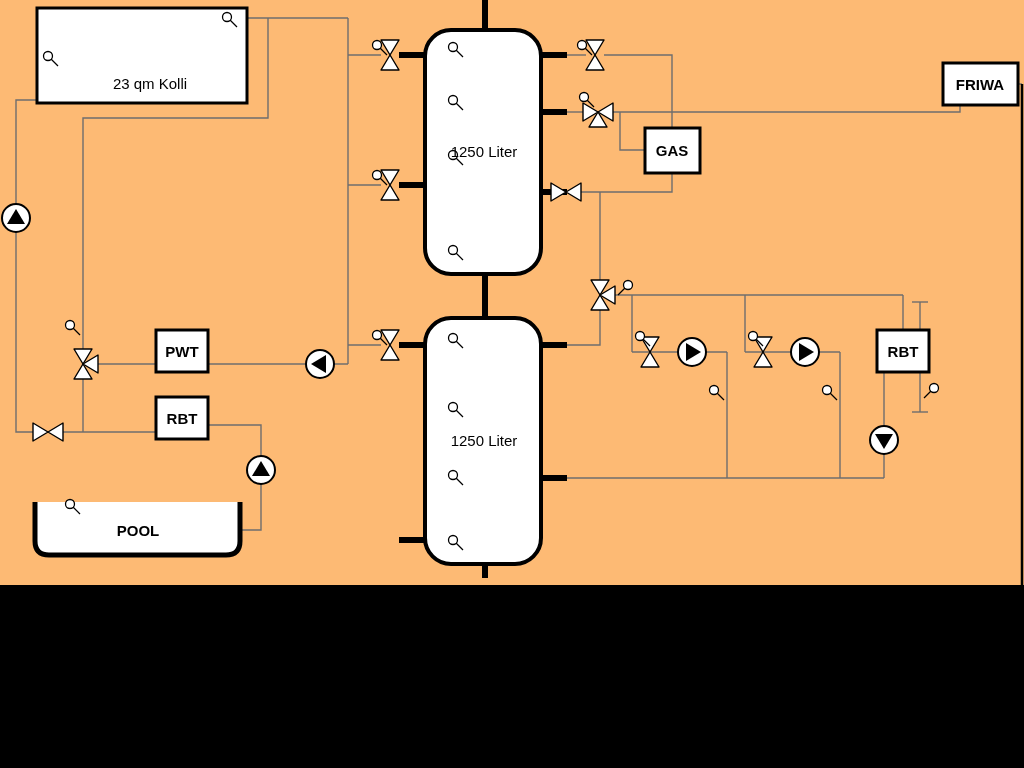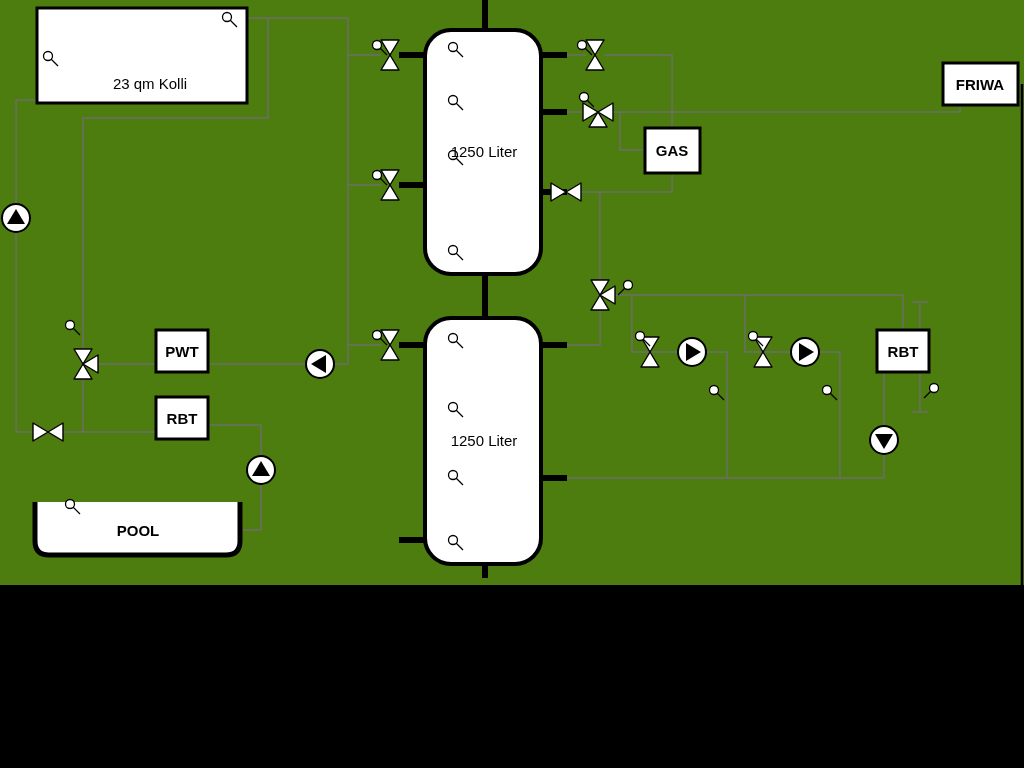--- a/index.html
+++ b/index.html
@@ -1,16 +1,16 @@
 <!DOCTYPE html>
 <html><head>
 <meta charset="utf-8">
 <style>
   html,body{margin:0;padding:0;background:#000;}
-  #canvas{position:relative;width:1024px;height:768px;background:#4d7c0f;overflow:hidden;
+  #canvas{position:relative;width:1024px;height:768px;background:#fdba74;overflow:hidden;
           font-family:"Liberation Sans",sans-serif;}
   #schematic{position:absolute;left:0;top:0;}
   #bottom-band{position:absolute;left:0;top:585px;width:1024px;height:183px;background:#000;}
   .pipe{stroke:#6e6e6e;stroke-width:1.4;fill:none;}
   .pipe-black{stroke:#000;stroke-width:2.5;fill:none;}
   .stub{stroke:#000;stroke-width:6;fill:none;}
   .mainpipe{stroke:#000;stroke-width:6;fill:none;}
   .box{fill:#fff;stroke:#000;stroke-width:3;}
   .tank{fill:#fff;stroke:#000;stroke-width:4;}
   .pool-shape{fill:#fff;stroke:#000;stroke-width:5;}

